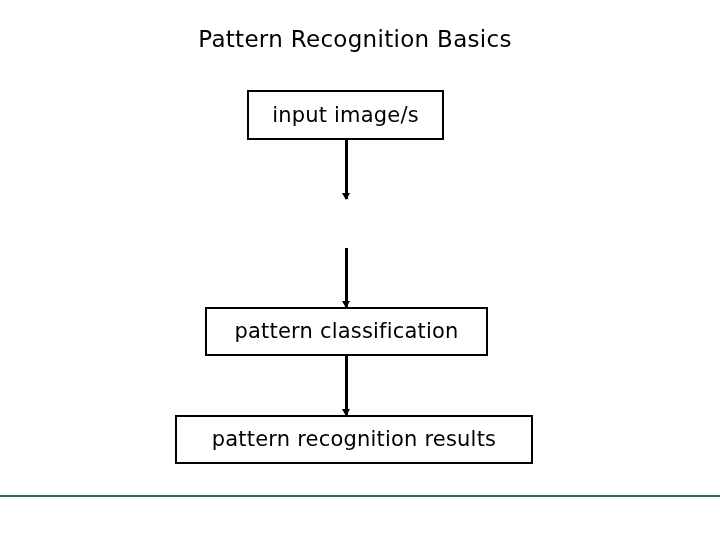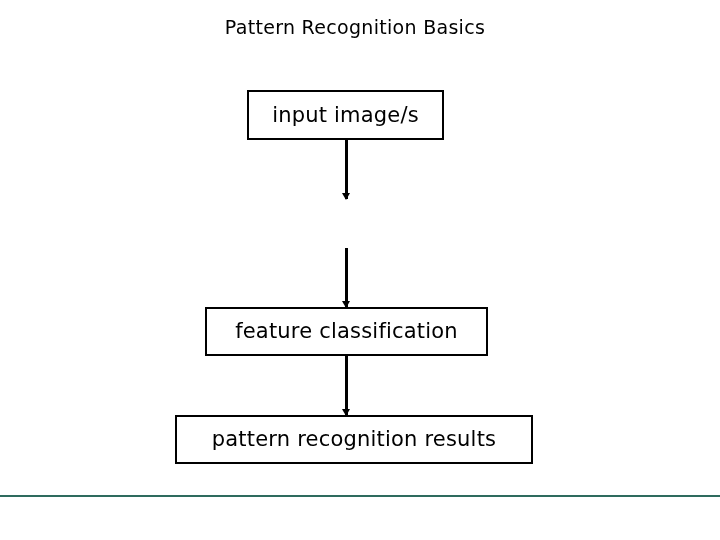--- a/index.html
+++ b/index.html
@@ -13,25 +13,25 @@
     height: 540px;
     background: #ffffff;
     overflow: hidden;
     font-family: "DejaVu Sans", sans-serif;
   }
 
   
   #slide-title {
     position: absolute;
     left: 0;
-    top: 16px;
+    top: 26px;
     width: 710px;
     text-align: center;
     font-family: "DejaVu Sans", sans-serif;
-    font-size: 19px;
+    font-size: 23px;
     font-weight: 400;
     letter-spacing: 0.3px;
     color: #000000;
     white-space: nowrap;
   }
 
   
   #flowchart {
     position: absolute;
     left: 0;
@@ -125,21 +125,21 @@
       <span class="head"></span>
     </div>
 
 
     <div class="flow-arrow" id="arrow-2">
       <span class="shaft"></span>
       <span class="head"></span>
     </div>
 
     <div class="flow-box" id="box-classification">
-      <span class="flow-box-label">feature classification</span>
+      <span class="flow-box-label">pattern classification</span>
     </div>
 
     <div class="flow-arrow" id="arrow-3">
       <span class="shaft"></span>
       <span class="head"></span>
     </div>
 
     <div class="flow-box" id="box-results">
       <span class="flow-box-label">pattern recognition results</span>
     </div>

